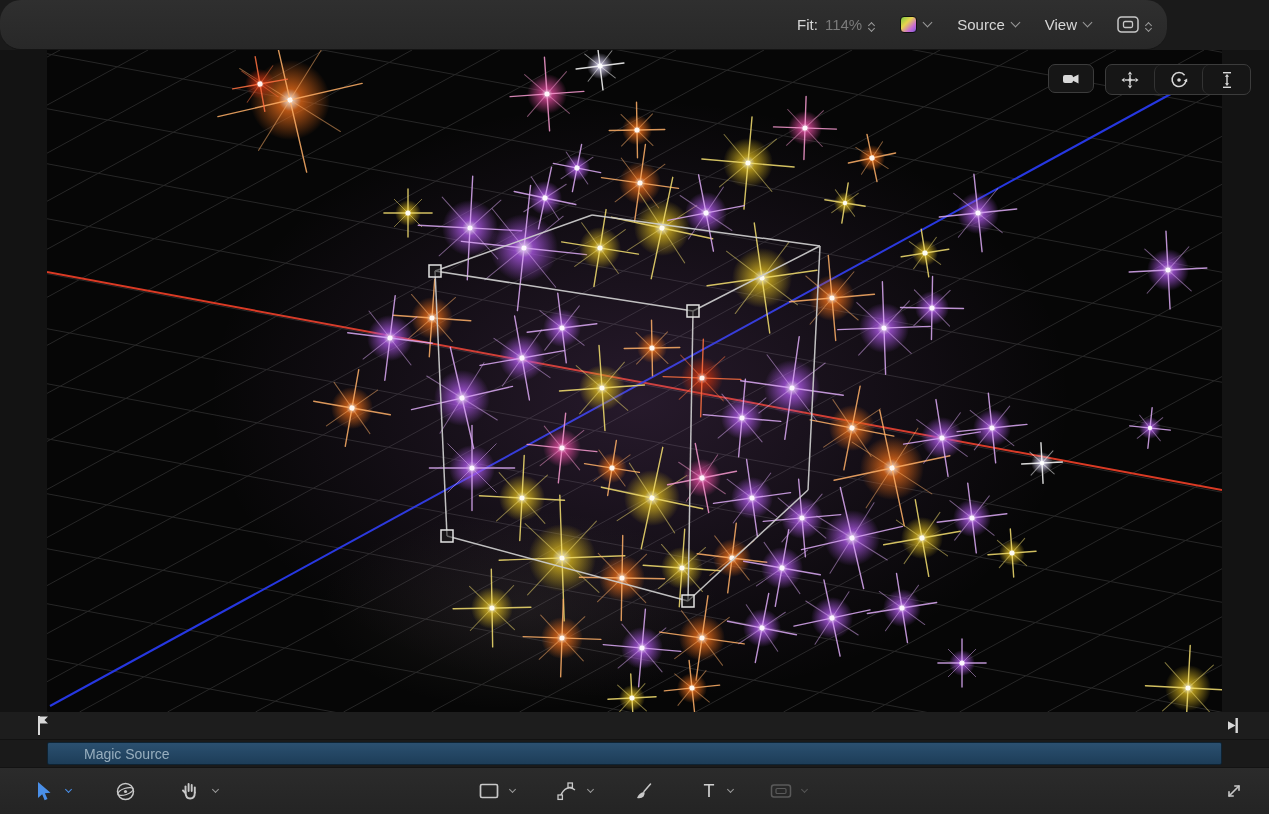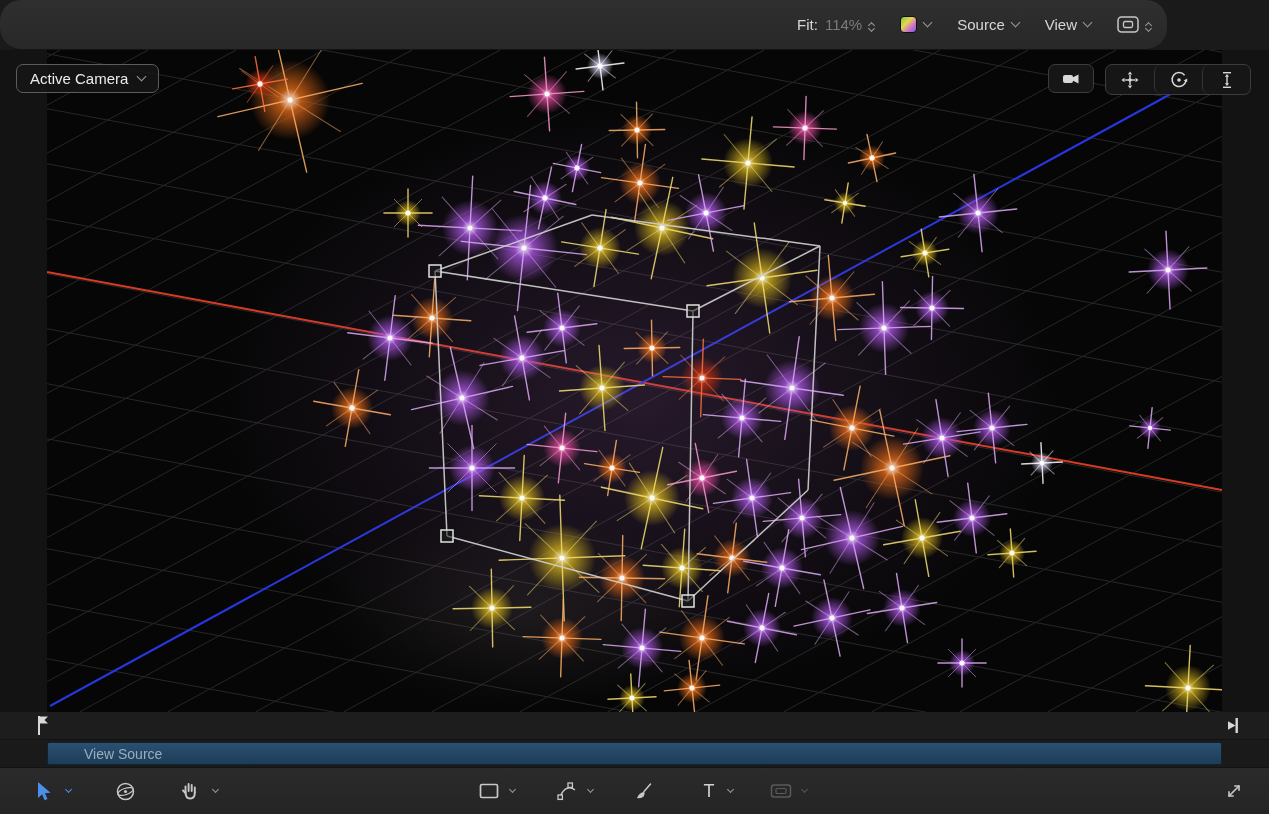--- a/index.html
+++ b/index.html
@@ -930,24 +930,20 @@
           </g>
           <g stroke="#e2e2e2" stroke-width="1.5" fill="rgba(30,30,30,.55)">
             <rect x="429" y="215" width="12" height="12"></rect>
             <rect x="687" y="255" width="12" height="12"></rect>
             <rect x="441" y="480" width="12" height="12"></rect>
             <rect x="682" y="545" width="12" height="12"></rect>
           </g>
         </g>
       </svg></div>
 
-  <button class="camera-menu">
-    <span>Active Camera</span>
-    <i class="chev"></i>
-  </button>
 
   <div class="cam-controls">
     <button class="cam-btn">
       <svg width="20" height="18" viewBox="0 0 20 18">
         <rect x="2" y="5" width="10" height="8" rx="2" fill="#d8d8d8"></rect>
         <path d="M12 7.2 L17.5 4.6 V13.4 L12 10.8 Z" fill="#d8d8d8"></path>
       </svg>
     </button>
     <div class="cam-group">
       <button class="cam-btn">
@@ -991,21 +987,21 @@
     <path d="M4 1.5 H12 L8.5 5 L12 8.5 H4 Z" fill="#d8d8d8"></path>
   </svg>
   <svg class="out-marker" width="13" height="17" viewBox="0 0 13 17">
     <rect x="9.5" y="1" width="2.4" height="15" fill="#d8d8d8"></rect>
     <path d="M9.5 8.5 L2 4.2 V12.8 Z" fill="#d8d8d8"></path>
   </svg>
 </div>
 
 <div class="clip-row">
   <div class="clip-bar">
-    <span>View Source</span>
+    <span>Magic Source</span>
   </div>
 </div>
 
 <footer class="toolbar-bottom">
 
   <button class="tool" style="left:30px">
     <svg width="18" height="21" viewBox="0 0 18 21">
       <path d="M4 1 L4 17 L8.2 13.2 L10.6 19.3 L13.5 18 L10.9 12.2 L16.5 11.8 Z" fill="#4a8fe8"></path>
     </svg>
   </button>

